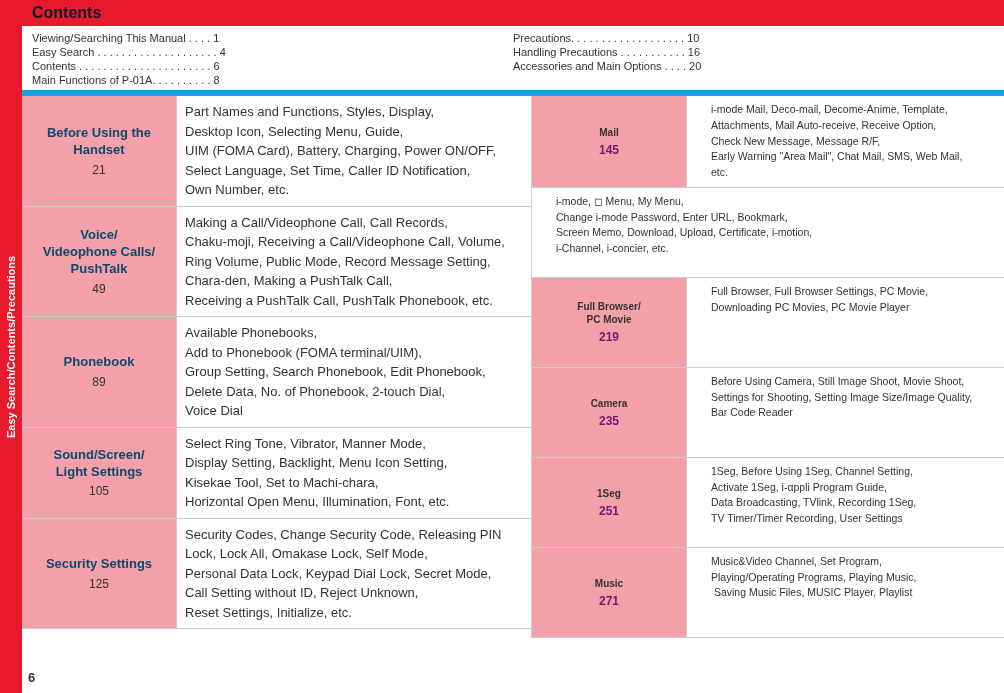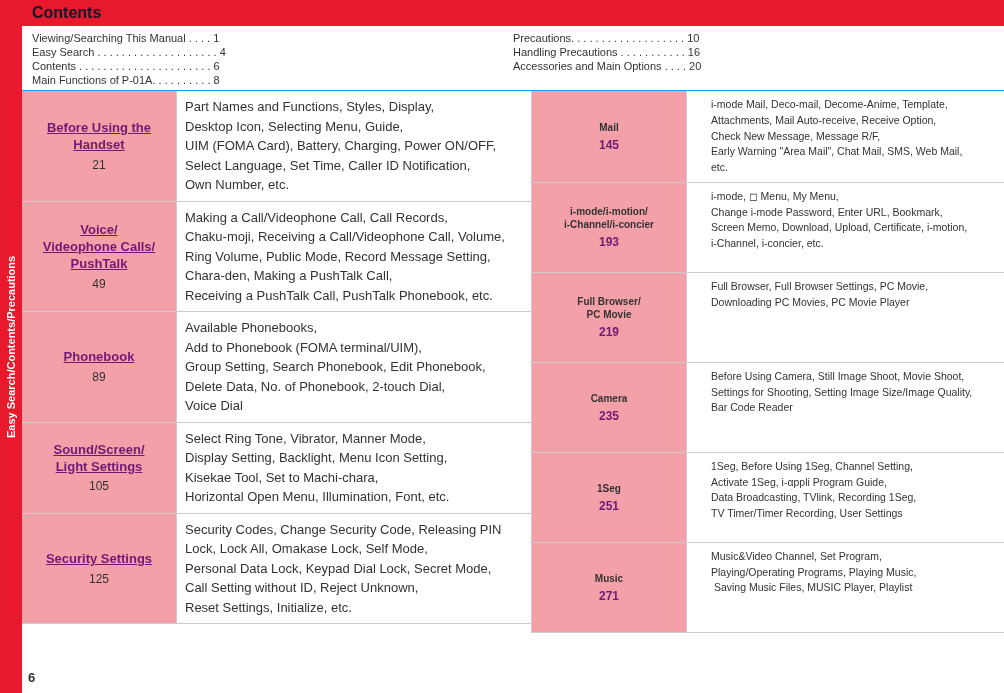--- a/index.html
+++ b/index.html
@@ -50,21 +50,21 @@
       flex-direction: column;
       margin-left: 22px;
     }
 
     
     .top-nav {
       display: flex;
       flex-direction: row;
       padding: 6px 10px 4px 10px;
       gap: 0;
-      border-bottom: 1px solid #0ea5e9;
+      border-bottom: 6px solid #0ea5e9;
     }
     .top-nav-col {
       flex: 1;
       display: flex;
       flex-direction: column;
       gap: 2px;
     }
     .nav-item {
       font-size: 11px;
       color: #333;
@@ -108,23 +108,22 @@
       flex-direction: column;
       align-items: center;
       justify-content: center;
       padding: 8px 6px;
       text-align: center;
       border-right: 1px solid #ccc;
     }
     .category-label .cat-name {
       font-size: 13px;
       font-weight: bold;
-      color: #701a75;
+      color: #0c4a6e;
       line-height: 1.3;
-      text-decoration: underline;
     }
     .category-label .cat-num {
       font-size: 12px;
       font-weight: normal;
       color: #333;
       margin-top: 4px;
     }
 
     .category-desc {
       flex: 1;
@@ -295,24 +294,20 @@
         </div>
         <div class="right-category-desc">
           i-mode Mail, Deco-mail, Decome-Anime, Template,<br>
           Attachments, Mail Auto-receive, Receive Option,<br>
           Check New Message, Message R/F,<br>
           Early Warning "Area Mail", Chat Mail, SMS, Web Mail, etc.
         </div>
       </div>
 
       <div class="right-category-row">
-        <div class="right-category-label">
-          <span class="cat-name">i-mode/i-motion/<br>i-Channel/i-concier</span>
-          <span class="cat-num">193</span>
-        </div>
         <div class="right-category-desc">
           i-mode, ◻ Menu, My Menu,<br>
           Change i-mode Password, Enter URL, Bookmark,<br>
           Screen Memo, Download, Upload, Certificate, i-motion,<br>
           i-Channel, i-concier, etc.
         </div>
       </div>
 
       <div class="right-category-row">
         <div class="right-category-label">

